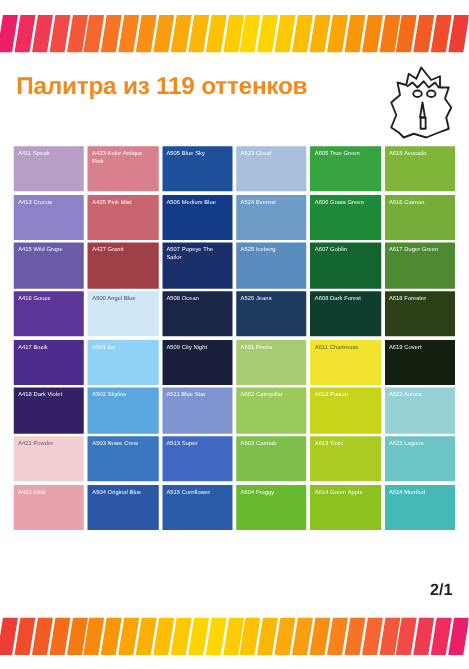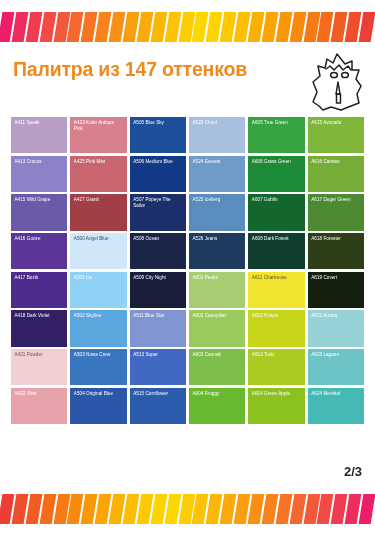--- a/index.html
+++ b/index.html
@@ -122,21 +122,21 @@
       <div class="stripe" style="background: rgb(249, 151, 9);"></div>
       <div class="stripe" style="background: rgb(248, 137, 13);"></div>
       <div class="stripe" style="background: rgb(246, 122, 19);"></div>
       <div class="stripe" style="background: rgb(244, 107, 26);"></div>
       <div class="stripe" style="background: rgb(242, 92, 34);"></div>
       <div class="stripe" style="background: rgb(239, 77, 43);"></div>
       <div class="stripe" style="background: rgb(236, 62, 53);"></div>
     </div>
 
   <div id="header">
-    <div id="title">Палитра из 147 оттенков</div>
+    <div id="title">Палитра из 119 оттенков</div>
     <div id="logo">
       <svg viewBox="0 0 62 66" width="62" height="66" aria-hidden="true">
         <g fill="none" stroke="#231f20" stroke-width="1.5" stroke-linejoin="round" stroke-linecap="round">
           <path d="M30 6 L26 15 L20 11 L18 20 L11 18 L13 28
                    L6 34 L10 44 L6 54 L12 58 L16 62 L24 59
                    L34 62 L44 58 L52 55 L50 46 L54 38 L49 31
                    L52 22 L45 22 L45 13 L38 16 Z"></path>
           <path d="M19 21 L23 18 L27 22 L32 17 L36 22 L41 18 L44 22"></path>
           <ellipse cx="27" cy="27" rx="3.4" ry="2.6"></ellipse>
           <ellipse cx="38" cy="27" rx="3.4" ry="2.6"></ellipse>
@@ -287,21 +287,21 @@
         <div class="swatch-label" style="color: rgb(255, 255, 255);">A604 Froggy</div>
       </div>
       <div class="swatch" style="background: rgb(140, 194, 32);">
         <div class="swatch-label" style="color: rgb(255, 255, 255);">A614 Green Apple</div>
       </div>
       <div class="swatch" style="background: rgb(68, 185, 182);">
         <div class="swatch-label" style="color: rgb(255, 255, 255);">A624 Menthol</div>
       </div>
     </div>
 
-  <div id="page-number">2/3</div>
+  <div id="page-number">2/1</div>
 
   <div id="stripe-bottom" class="stripe-band">
       <div class="stripe" style="background: rgb(236, 62, 53);"></div>
       <div class="stripe" style="background: rgb(239, 77, 43);"></div>
       <div class="stripe" style="background: rgb(242, 92, 34);"></div>
       <div class="stripe" style="background: rgb(244, 107, 26);"></div>
       <div class="stripe" style="background: rgb(246, 122, 19);"></div>
       <div class="stripe" style="background: rgb(248, 137, 13);"></div>
       <div class="stripe" style="background: rgb(249, 151, 9);"></div>
       <div class="stripe" style="background: rgb(250, 164, 6);"></div>

